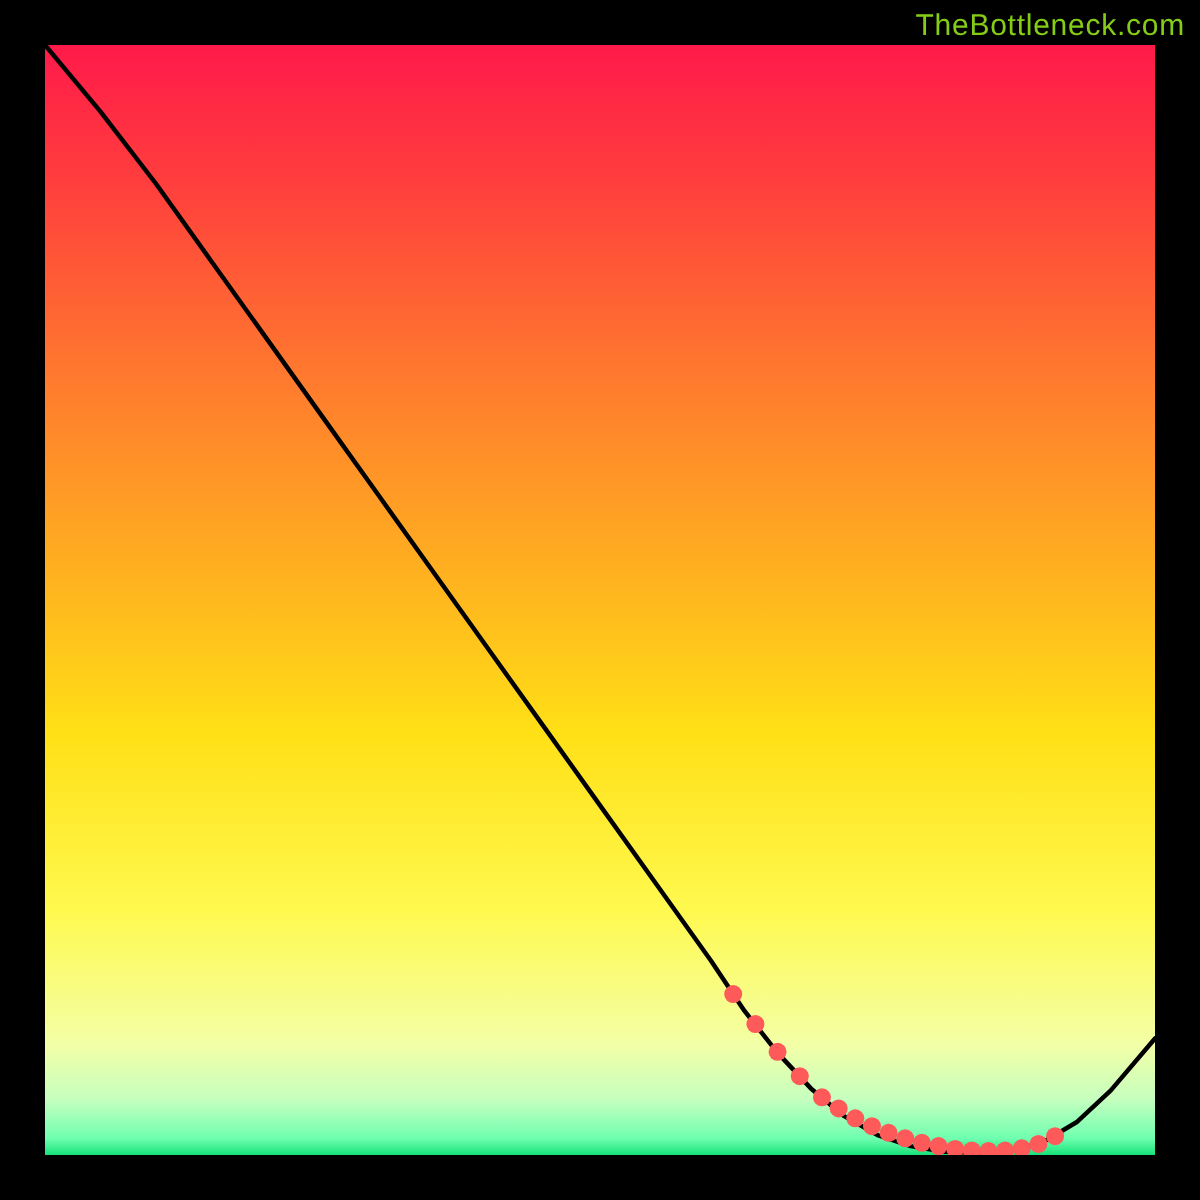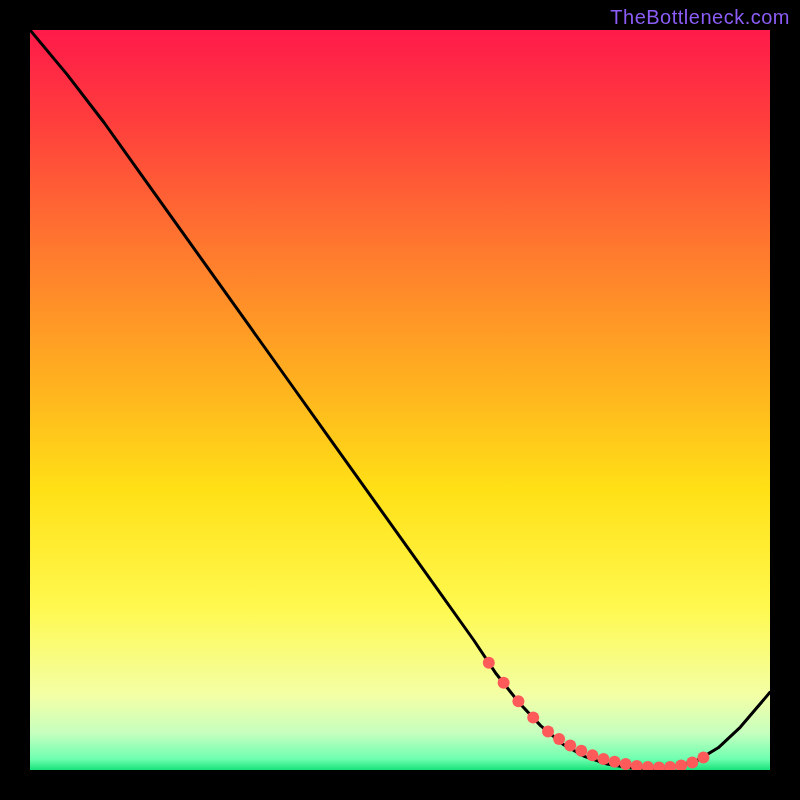--- a/index.html
+++ b/index.html
@@ -14,21 +14,21 @@
   .outer {
     width: 800px;
     height: 800px;
     background: #000;
     position: relative;
   }
   .watermark {
     position: absolute;
     top: 6px;
     right: 10px;
-    color: #8b5cf6;
+    color: #84cc16;
     font-size: 20px;
     font-weight: 500;
     letter-spacing: 0.5px;
   }
   .plot-frame {
     position: absolute;
     top: 30px;
     left: 30px;
     width: 740px;
     height: 740px;

